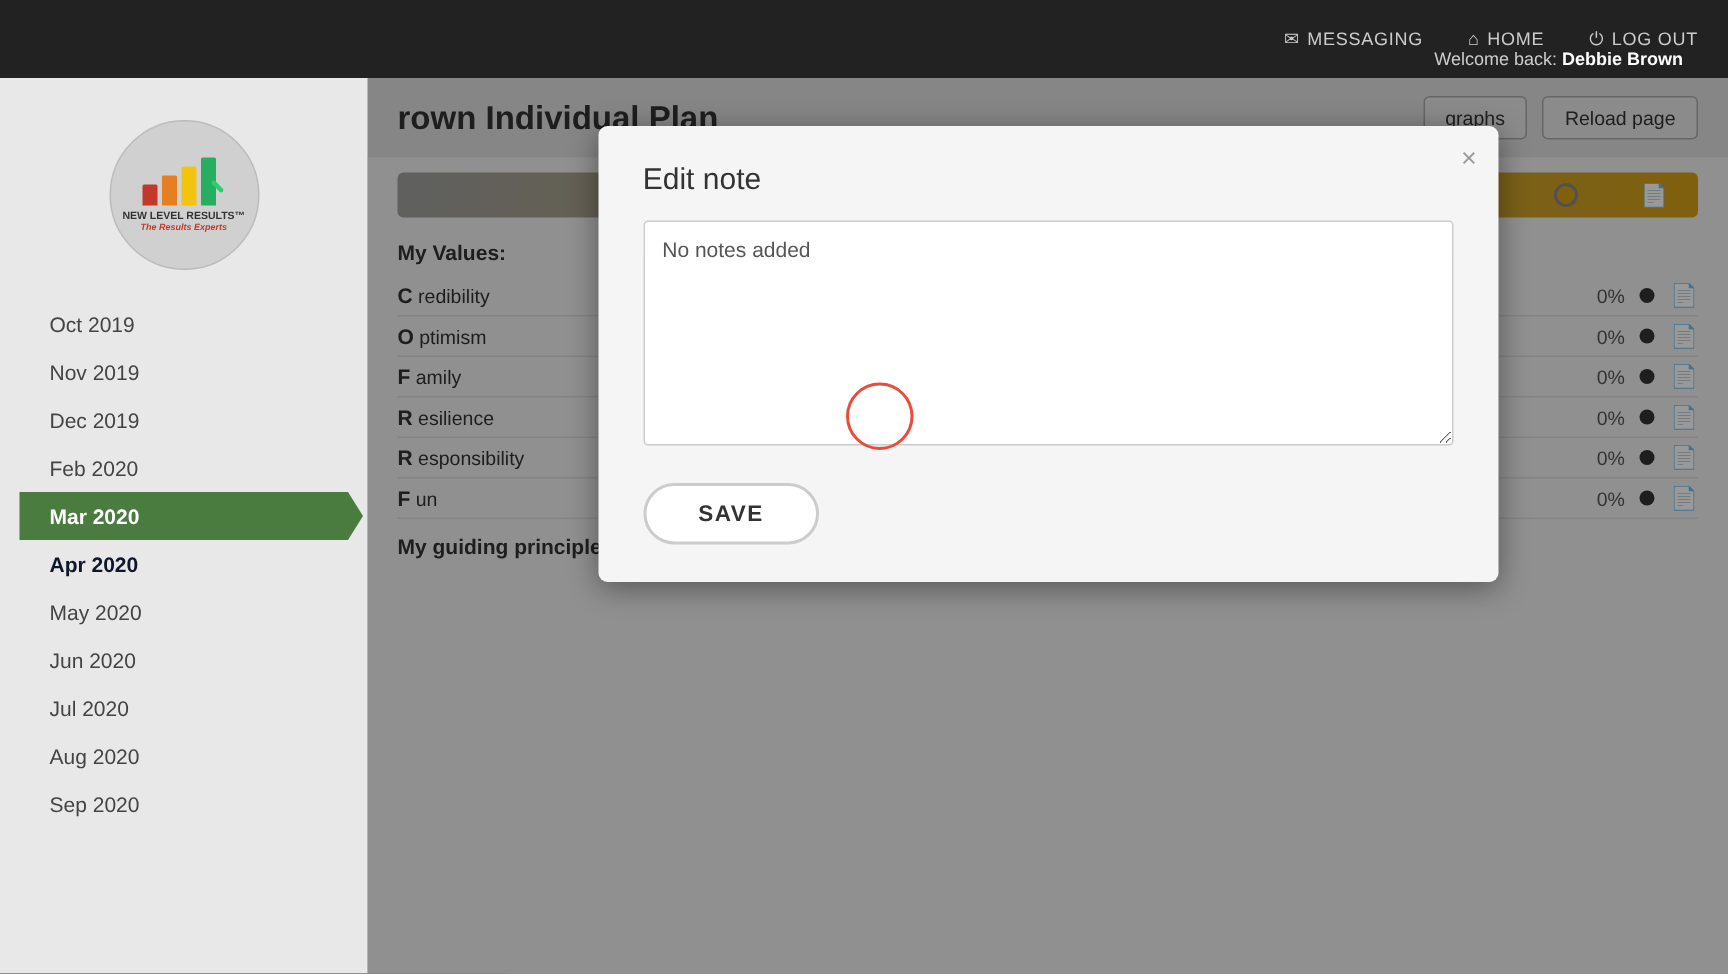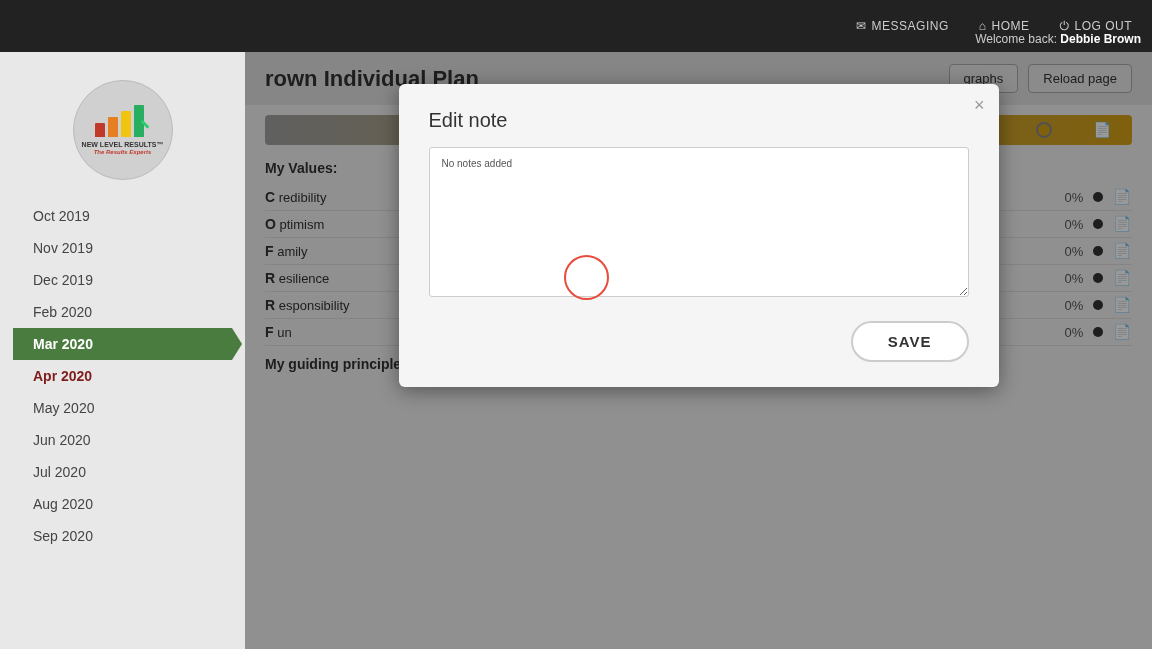--- a/index.html
+++ b/index.html
@@ -34,21 +34,21 @@
       letter-spacing: 0.5px;
       cursor: pointer;
       display: flex;
       align-items: center;
       gap: 5px;
     }
     .welcome-area {
       color: #ccc;
       font-size: 12px;
       position: absolute;
-      right: 11px;
+      right: 30px;
       top: 32px;
     }
     .welcome-area strong { color: #fff; }
 
     
     .main-layout {
       display: flex;
       height: 597px;
     }
 
@@ -121,21 +121,21 @@
       content: '';
       position: absolute;
       right: -10px;
       top: 50%;
       transform: translateY(-50%);
       border-left: 10px solid #4a7c40;
       border-top: 16px solid transparent;
       border-bottom: 16px solid transparent;
     }
     .sidebar-item.highlight-green {
-      color: #7f1d1d;
+      color: #0f172a;
       font-weight: bold;
     }
 
     
     .content-area {
       flex: 1;
       background: #f0f0f0;
       overflow: hidden;
       position: relative;
     }
@@ -270,41 +270,40 @@
       background: none;
       border: none;
       line-height: 1;
     }
     .modal-textarea {
       width: 100%;
       height: 150px;
       border: 1px solid #ccc;
       border-radius: 3px;
       padding: 10px 12px;
-      font-size: 10px;
+      font-size: 14px;
       color: #555;
       resize: vertical;
       background: #fff;
       font-family: Arial, sans-serif;
     }
     
     .cursor-circle {
       position: absolute;
       top: 108px;
       left: 135px;
       width: 45px;
       height: 45px;
       border: 2px solid #e74c3c;
       border-radius: 50%;
       pointer-events: none;
       z-index: 200;
     }
     .modal-footer {
       display: flex;
-      justify-content: flex-end;
       margin-top: 20px;
     }
     .save-btn {
       background: white;
       border: 2px solid #ccc;
       border-radius: 25px;
       padding: 10px 35px;
       font-size: 15px;
       font-weight: bold;
       letter-spacing: 1px;

